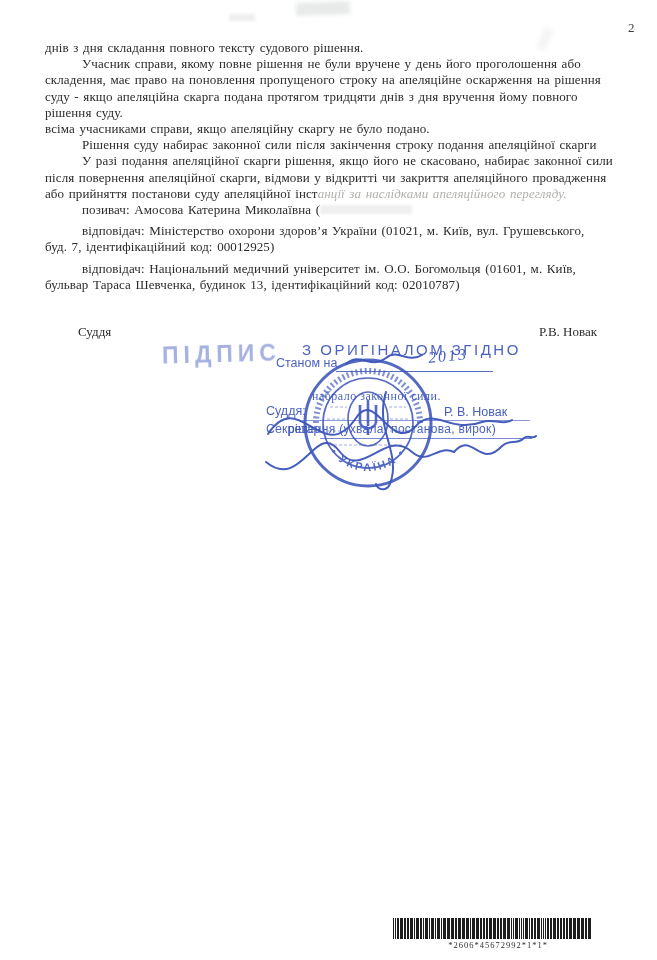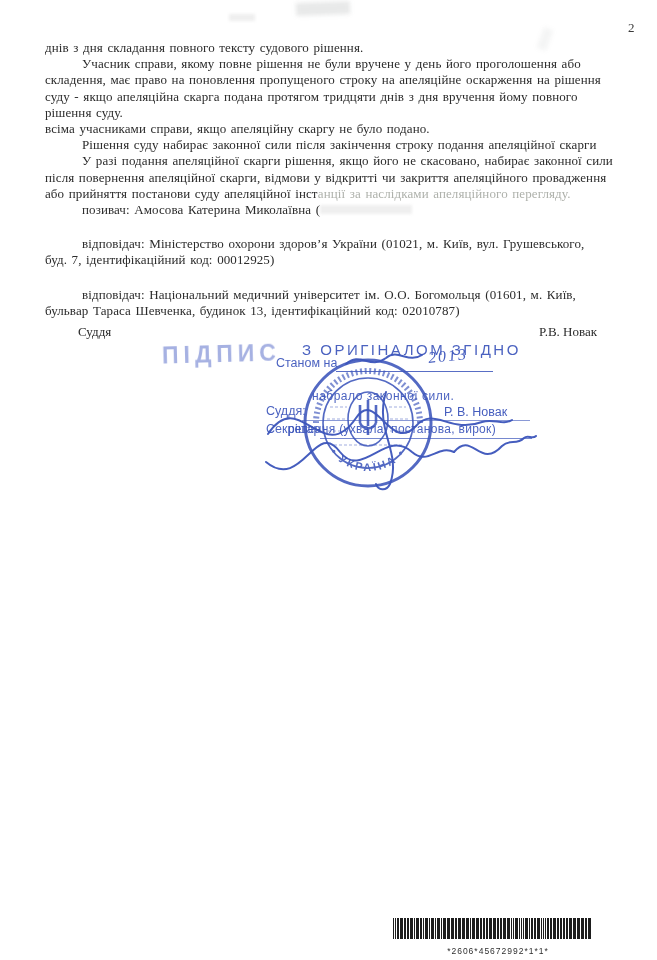--- a/index.html
+++ b/index.html
@@ -16,22 +16,22 @@
   }
   .abs{position:absolute;}
   
   .doc-body{
     position:absolute;left:45px;top:40px;width:576px;
     font-size:13px;line-height:16.2px;color:var(--text-color,#2b2b2b);
     word-spacing:1.2px;letter-spacing:0.1px;
   }
   .ln{white-space:nowrap;}
   .ind{text-indent:37px;}
-  .gap{margin-top:18px;}
-  .faded{color:var(--faded-color,#aeb1ab);}
+  .gap{margin-top:5px;}
+  .faded{color:var(--faded-color,#aeb1ab);font-style:italic;}
   .inline-smudge{
     display:inline-block;width:92px;height:9px;vertical-align:baseline;
     background:rgba(130,133,128,0.13);filter:blur(1.5px);
   }
   
   .judge-row{
     position:absolute;left:45px;top:324px;width:552px;
     display:flex;justify-content:space-between;
     font-size:13px;color:var(--text-color,#2b2b2b);
   }
@@ -46,37 +46,37 @@
     filter:blur(0.4px);
   }
   .st-title{left:152px;top:7px;font-size:15px;letter-spacing:2.5px;opacity:.92;}
   .st-asof{left:126px;top:22px;font-size:12.5px;opacity:.92;}
   .st-year{
     left:278px;top:13px;font-family:"Liberation Serif",serif;font-style:italic;
     font-size:16px;transform:rotate(-6deg);letter-spacing:2px;opacity:.95;
   }
   .st-dateline{left:186px;top:37px;width:157px;border-bottom:1.4px solid var(--stamp-blue);opacity:.85;}
   .st-decision{left:138px;top:40px;font-size:12px;letter-spacing:0.3px;opacity:.92;margin-top:48px;}
-  .st-inforce{left:162px;top:55px;font-size:12px;letter-spacing:0.5px;opacity:.92;}
+  .st-inforce{left:162px;top:55px;font-size:12px;letter-spacing:0.5px;opacity:.92;font-family:Liberation Serif, serif;}
   .st-judge-label{left:116px;top:70px;font-size:12.5px;opacity:.92;}
   .st-judge-name{left:294px;top:71px;font-size:12.5px;opacity:.95;}
   .st-judge-line{left:152px;top:86px;width:228px;border-bottom:1.2px solid var(--stamp-blue);opacity:.6;}
   .st-secretary{left:116px;top:88px;font-size:12.5px;opacity:.92;}
   .st-sec-line{left:170px;top:104px;width:212px;border-bottom:1.2px solid var(--stamp-blue);opacity:.7;}
   .seal-svg{left:150px;top:21px;}
   .sig-svg{left:0;top:0;}
   .s-stroke{stroke:var(--stamp-blue,#3c55bb);fill:none;}
   .s-fill{fill:var(--stamp-blue,#3c55bb);}
   
   .barcode{position:absolute;left:393px;top:918px;width:210px;}
   .barcode-bars{display:flex;height:21px;align-items:stretch;}
   .barcode-bars span{display:block;background:var(--bar-color,#1d1d1d);}
   .barcode-text{
-    text-align:center;font-family:Liberation Sans, sans-serif;
-    font-size:8.5px;letter-spacing:1px;color:#2e2e2e;margin-top:7px;
+    text-align:center;font-family:Liberation Serif, serif;
+    font-size:8.5px;letter-spacing:1px;color:#2e2e2e;margin-top:1px;
   }
   
   .page-num{position:absolute;left:628px;top:20px;font-size:13px;color:#3a3a3a;}
   .smudge1{left:296px;top:2px;width:54px;height:13px;background:rgba(120,122,126,0.17);filter:blur(2px);transform:rotate(-2deg);}
   .smudge2{left:229px;top:14px;width:26px;height:7px;background:rgba(120,122,126,0.12);filter:blur(1.6px);}
   .smudge3{left:540px;top:28px;width:10px;height:22px;background:rgba(120,122,126,0.08);filter:blur(2px);transform:rotate(20deg);}
 </style>
 </head>
 <body>
 

